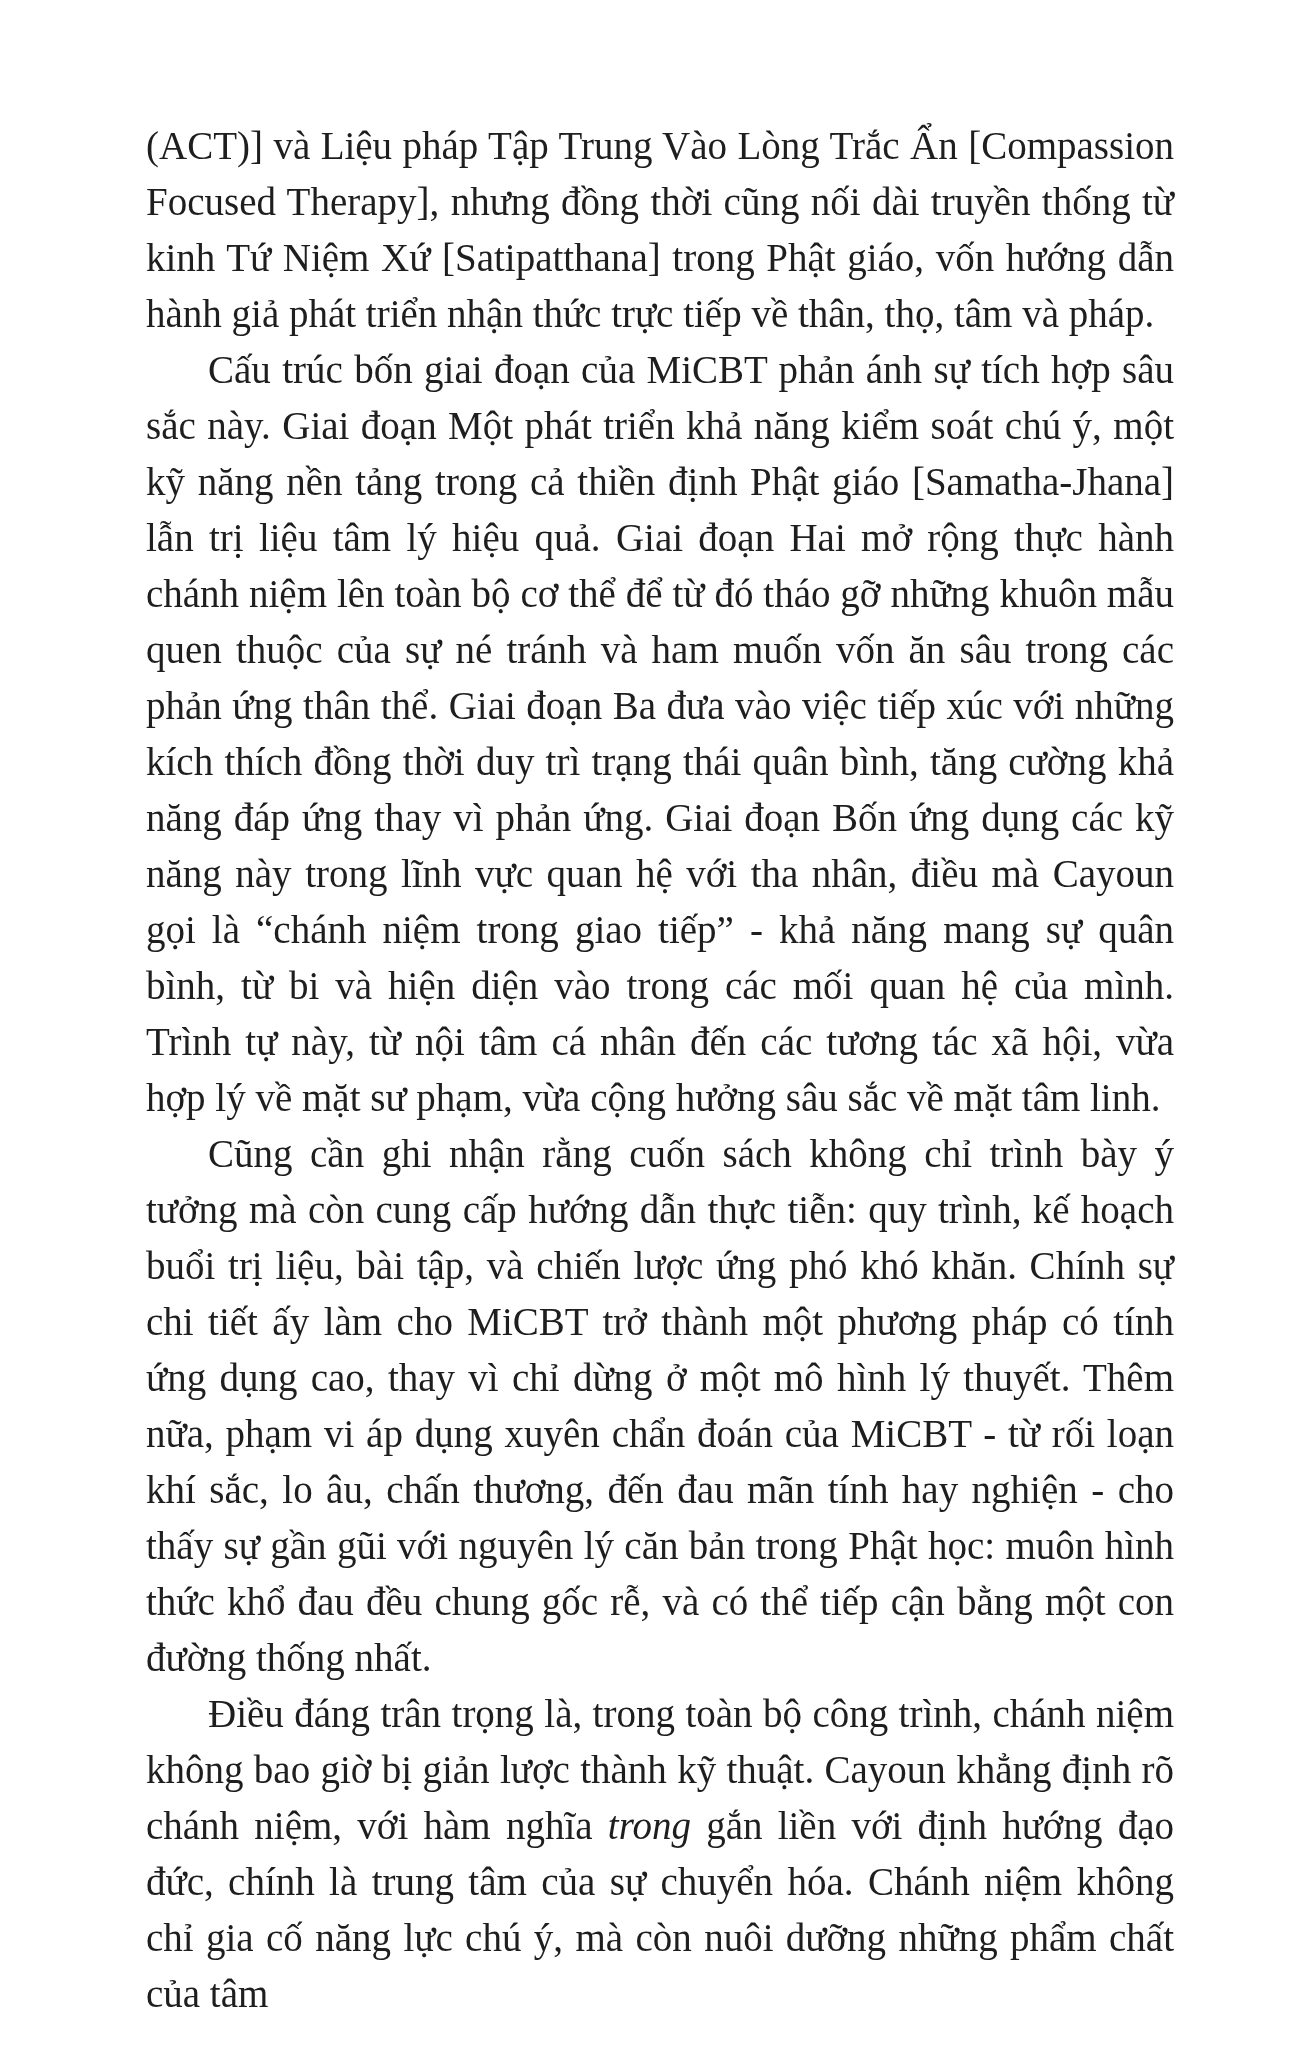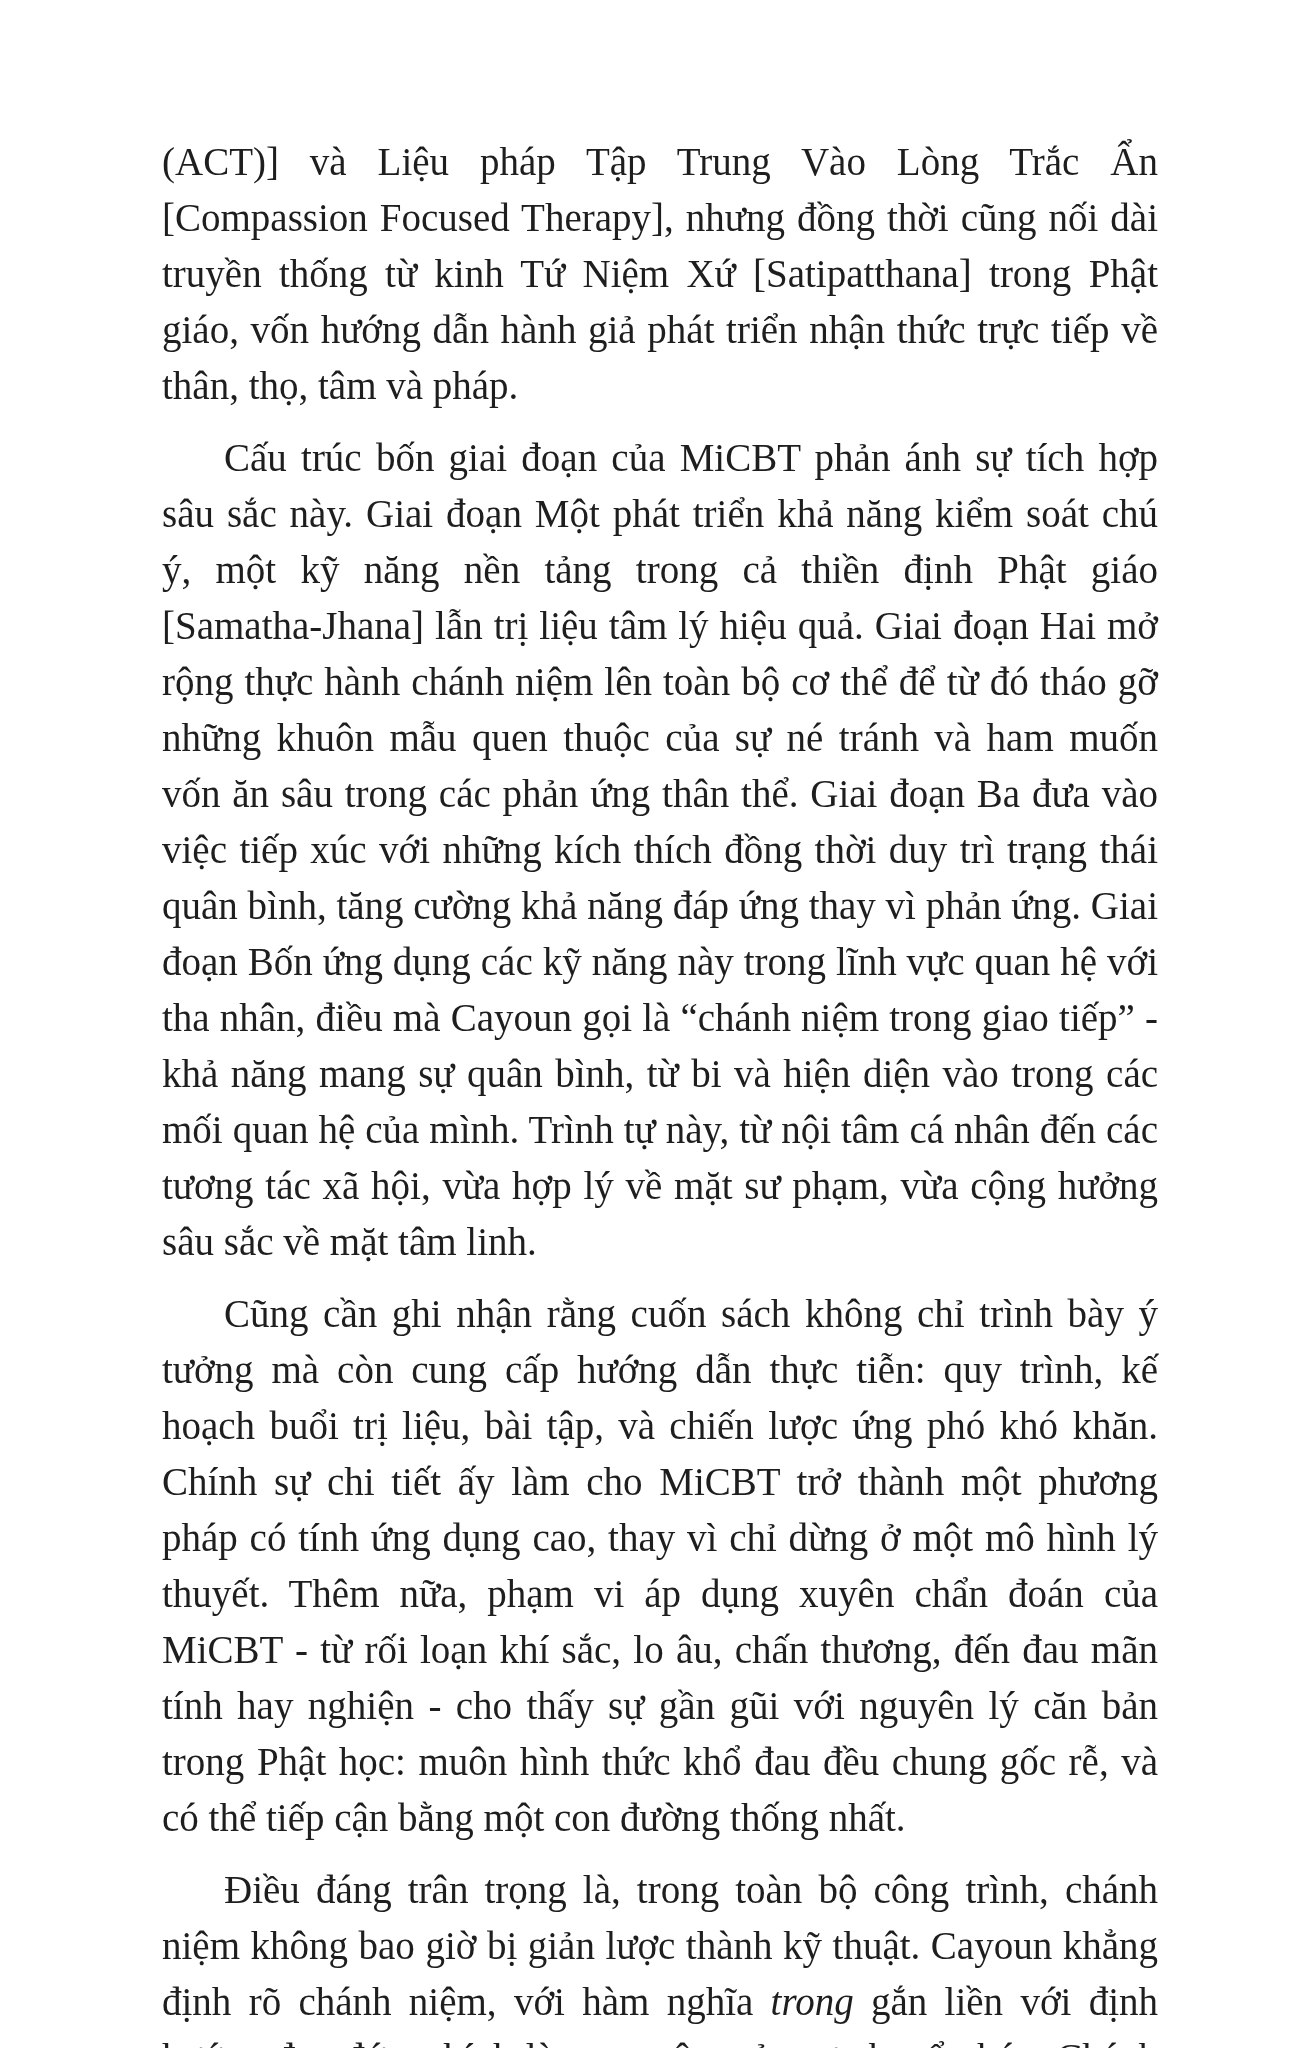--- a/index.html
+++ b/index.html
@@ -20,21 +20,21 @@
     position: absolute;
     left: 146px;
     top: 118px;
     width: 1028px;
     font-size: 39px;
     line-height: 56px;
     text-align: justify;
     text-justify: inter-word;
   }
   .para {
-    margin: 16px;
+    margin: 0;
     padding: 0;
   }
   .para.indent {
     text-indent: 62px;
   }
   .para em {
     font-style: italic;
   }
   .footer {
     position: absolute;

